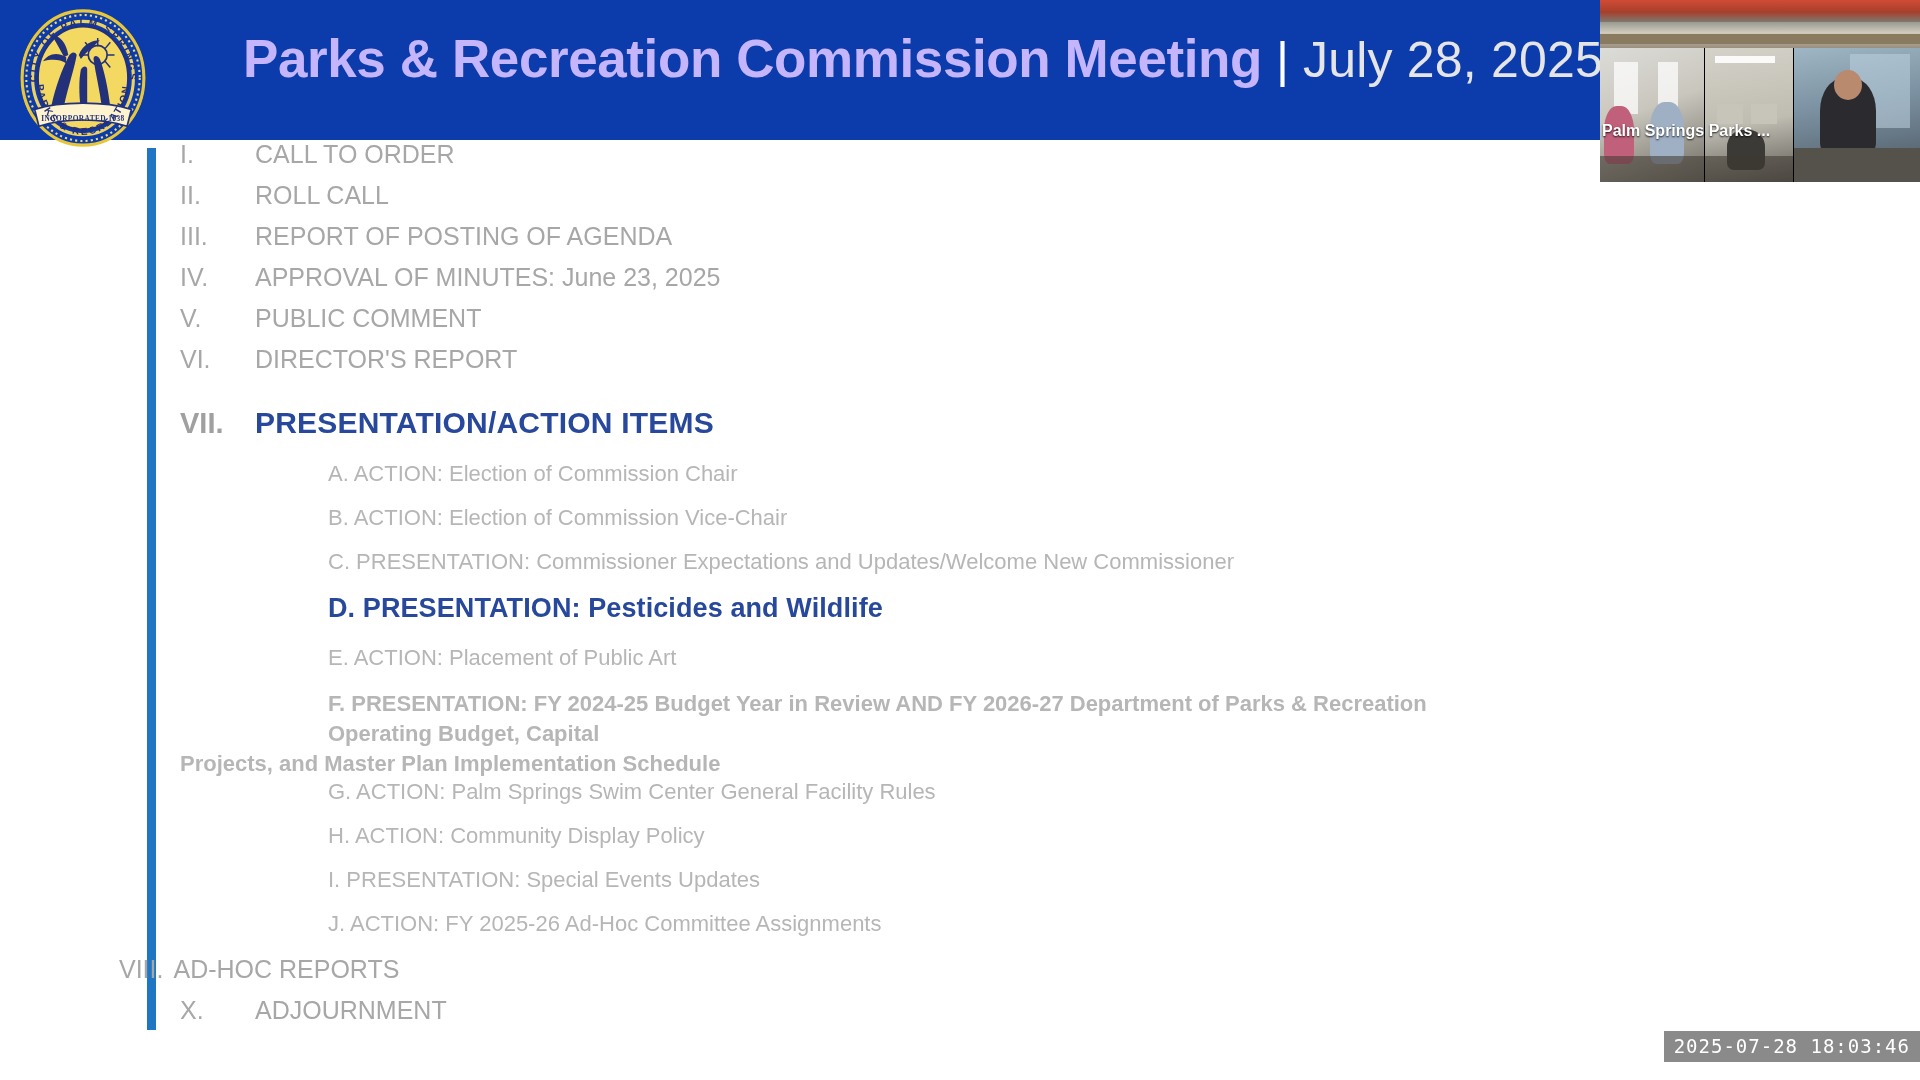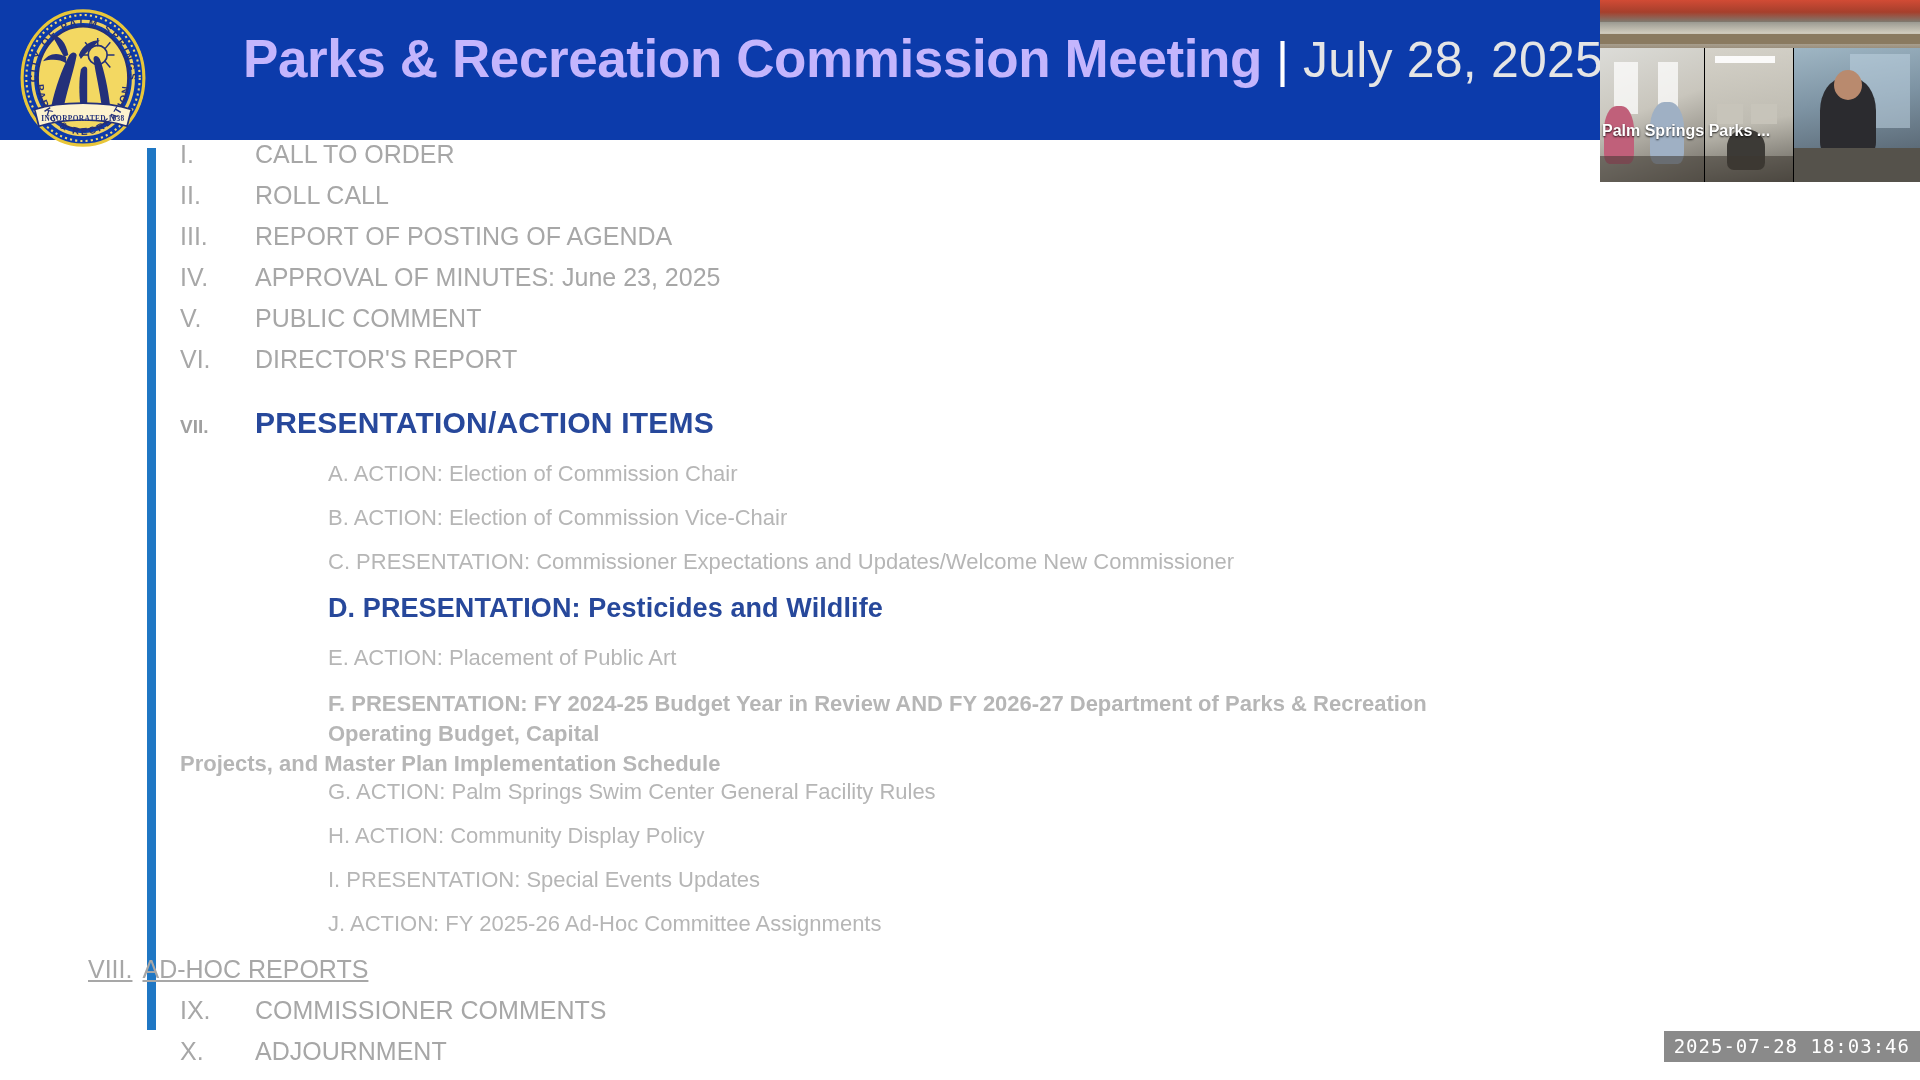--- a/index.html
+++ b/index.html
@@ -73,21 +73,21 @@
 
   
   .row-head {
     height:55px;
     padding-left:180px;
     align-items:baseline;
     margin-top:20px;
   }
   .row-head .roman {
     width:75px;
-    font-size:19px;
+    font-size:29px;
     font-weight:bold;
     color:#a0a0a0;
   }
   .row-head .head-text {
     font-size:30px;
     font-weight:bold;
     color:#27489b;
     letter-spacing:0.2px;
   }
 
@@ -117,21 +117,21 @@
   .row-sub.wrap .wl1 { display:block; padding-left:0; }
   .row-sub.wrap .wl2 { display:block; margin-left:-148px; }
 
   
   .row-tail {
     height:41px;
     padding-left:180px;
     font-size:25px;
   }
   .row-tail .roman { width:75px; }
-  .row-tail.tight { padding-left:88px;text-decoration:underline; }
+  .row-tail.tight { padding-left:119px; }
   .row-tail.tight .roman { width:auto; padding-right:10px; }
 
   
   .video-panel {
     position:absolute; right:0; top:0;
     width:320px; height:182px;
     background:#000;
     overflow:hidden;
   }
   .vid-top {
@@ -295,24 +295,20 @@
     </div>
     <div class="row row-sub">
       <span>J. ACTION: FY 2025-26 Ad-Hoc Committee Assignments</span>
     </div>
 
     <div class="row row-tail tight">
       <span class="roman">VIII.</span>
       <span>AD-HOC REPORTS</span>
     </div>
     <div class="row row-tail">
-      <span class="roman">IX.</span>
-      <span>COMMISSIONER COMMENTS</span>
-    </div>
-    <div class="row row-tail">
       <span class="roman">X.</span>
       <span>ADJOURNMENT</span>
     </div>
   </div>
 
   <div class="video-panel">
 
     <div class="vid-top">
       <div class="ceil"></div>
       <div class="rail"></div>

